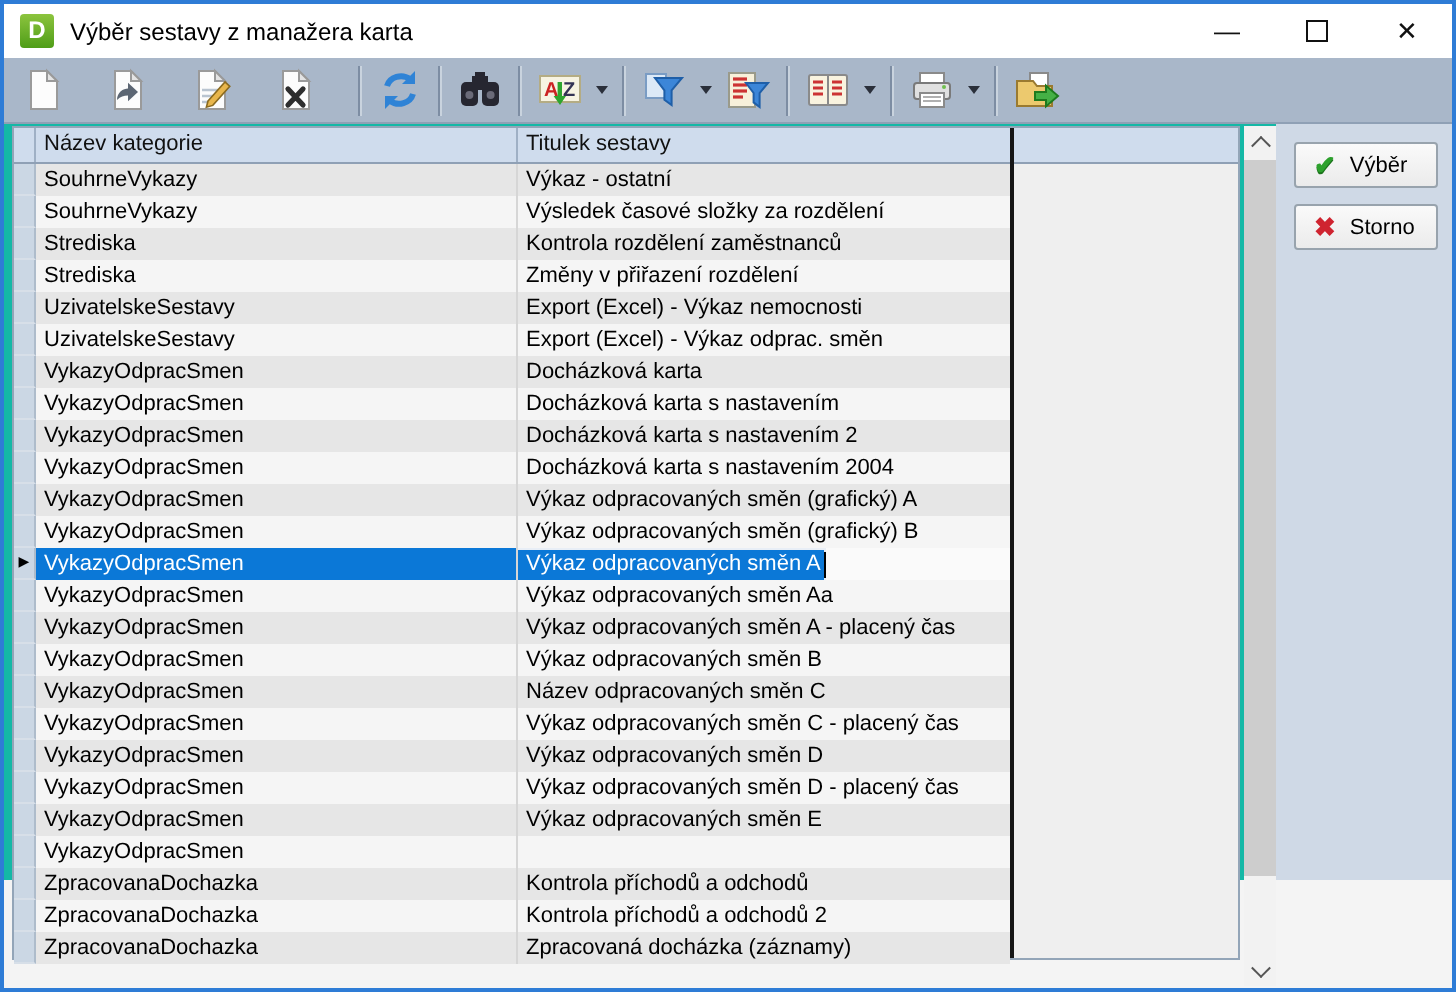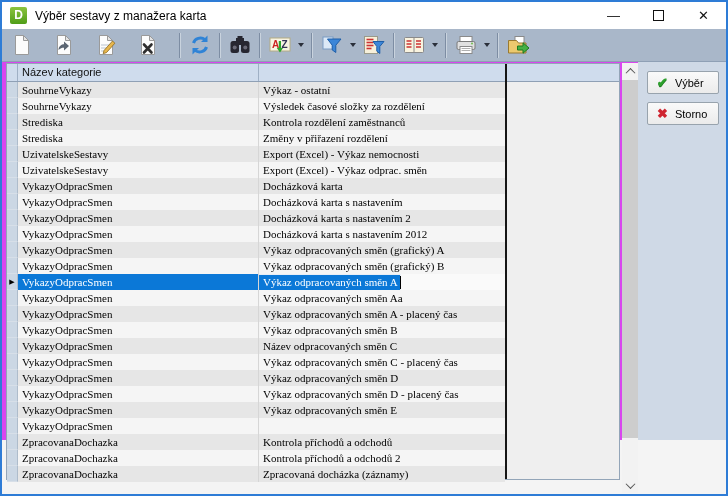--- a/index.html
+++ b/index.html
@@ -19,32 +19,32 @@
   
   .toolbar{height:32px;background:var(--toolbar-bg);display:flex;align-items:center;
     padding:0 5px;border-bottom:1px solid #8fa0b5;}
   .tb-btn{height:28px;width:30px;display:flex;align-items:center;justify-content:center;flex:0 0 auto;}
   .tb-g1>.tb-btn{margin-right:12px;}
   .tb-sep{width:1px;height:25px;background:#7d8da3;border-right:1px solid #c9d3de;margin:0 4px;flex:0 0 auto;}
   .tb-caret{width:12px;height:28px;display:flex;align-items:center;justify-content:center;flex:0 0 auto;}
   .tb-caret i{width:0;height:0;border-left:3.5px solid transparent;border-right:3.5px solid transparent;
     border-top:4px solid #2a2f3a;display:block;}
   
-  .content{position:relative;height:378px;background:#d946ef;}
+  .content{position:relative;height:378px;background:#14b8a6;}
   
   .grid{position:absolute;left:4px;top:1px;width:614px;height:417px;box-sizing:border-box;
     background:#efefef;border:1px solid #93a5b8;}
   .ghead{display:flex;height:17px;background:var(--header-bg);border-bottom:1px solid #8fa0b5;
     font-size:11px;color:#111;}
   .ghead .hg{width:11px;box-sizing:border-box;border-right:1px solid #9fb0c5;background:var(--header-bg);}
   .ghead .h1{width:241px;box-sizing:border-box;padding-left:4px;line-height:17px;
     border-right:1px solid #9fb0c5;overflow:hidden;white-space:nowrap;}
   .ghead .h2{width:246px;box-sizing:border-box;padding-left:4px;line-height:17px;
     overflow:hidden;white-space:nowrap;}
-  .gbody{position:relative;font-family:Liberation Serif, serif;}
+  .gbody{position:relative;}
   .grow{display:flex;height:16px;width:498px;font-size:11px;line-height:16px;color:#000;}
   .grow.odd{background:var(--row-odd);}
   .grow.even{background:var(--row-even);}
   .gutter{width:11px;box-sizing:border-box;flex:0 0 auto;background:var(--gutter-bg);
     border-right:1px solid #aebccb;border-bottom:1px solid #d7dfe8;
     display:flex;align-items:center;justify-content:center;font-size:7px;color:#000;}
   .c1{width:241px;box-sizing:border-box;flex:0 0 auto;padding-left:4px;
     border-right:1px solid #d6d6d6;overflow:hidden;white-space:nowrap;}
   .c2{width:246px;box-sizing:border-box;flex:0 0 auto;padding-left:4px;
     overflow:hidden;white-space:nowrap;}
@@ -213,20 +213,21 @@
       </svg>
     </button>
   </div>
 
   <div class="content">
 
     <div class="grid">
       <div class="ghead">
         <div class="hg"></div>
         <div class="h1">Název kategorie</div>
+        <div class="h2">Titulek sestavy</div>
       </div>
       <div class="gbody">
           <div class="grow odd">
             <div class="gutter"></div>
             <div class="c1">SouhrneVykazy</div>
             <div class="c2">Výkaz - ostatní</div>
           </div>
           <div class="grow even">
             <div class="gutter"></div>
             <div class="c1">SouhrneVykazy</div>
@@ -263,21 +264,21 @@
             <div class="c2">Docházková karta s nastavením</div>
           </div>
           <div class="grow odd">
             <div class="gutter"></div>
             <div class="c1">VykazyOdpracSmen</div>
             <div class="c2">Docházková karta s nastavením 2</div>
           </div>
           <div class="grow even">
             <div class="gutter"></div>
             <div class="c1">VykazyOdpracSmen</div>
-            <div class="c2">Docházková karta s nastavením 2012</div>
+            <div class="c2">Docházková karta s nastavením 2004</div>
           </div>
           <div class="grow odd">
             <div class="gutter"></div>
             <div class="c1">VykazyOdpracSmen</div>
             <div class="c2">Výkaz odpracovaných směn (grafický) A</div>
           </div>
           <div class="grow even">
             <div class="gutter"></div>
             <div class="c1">VykazyOdpracSmen</div>
             <div class="c2">Výkaz odpracovaných směn (grafický) B</div>

